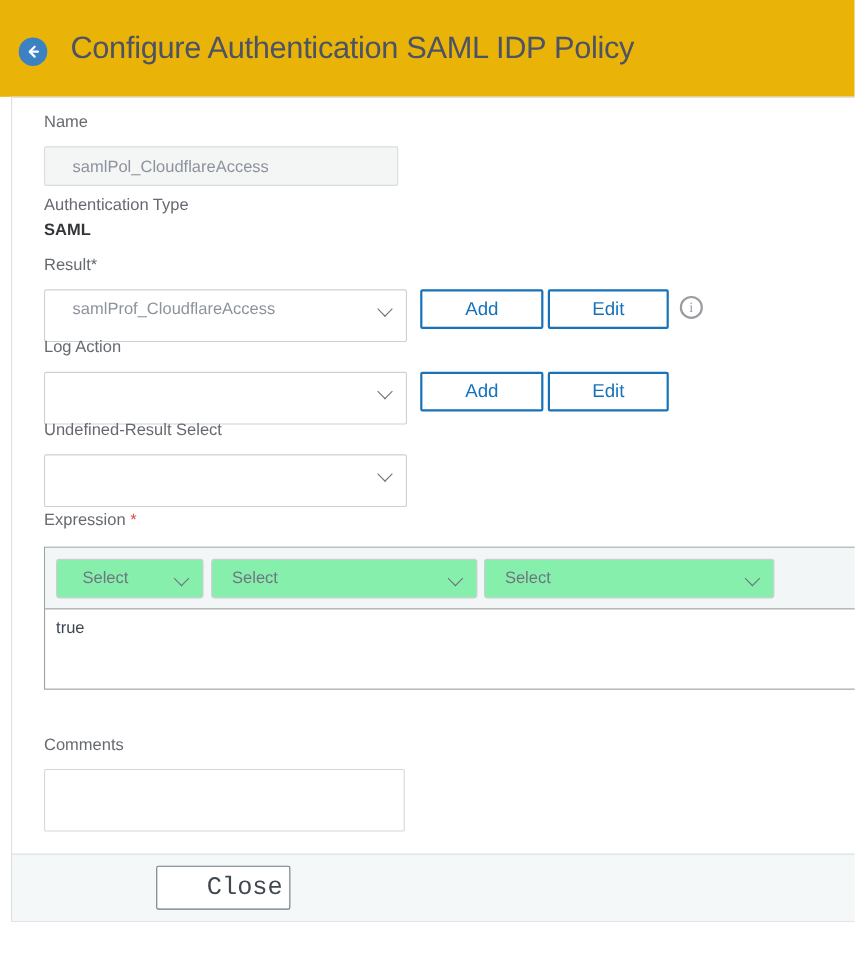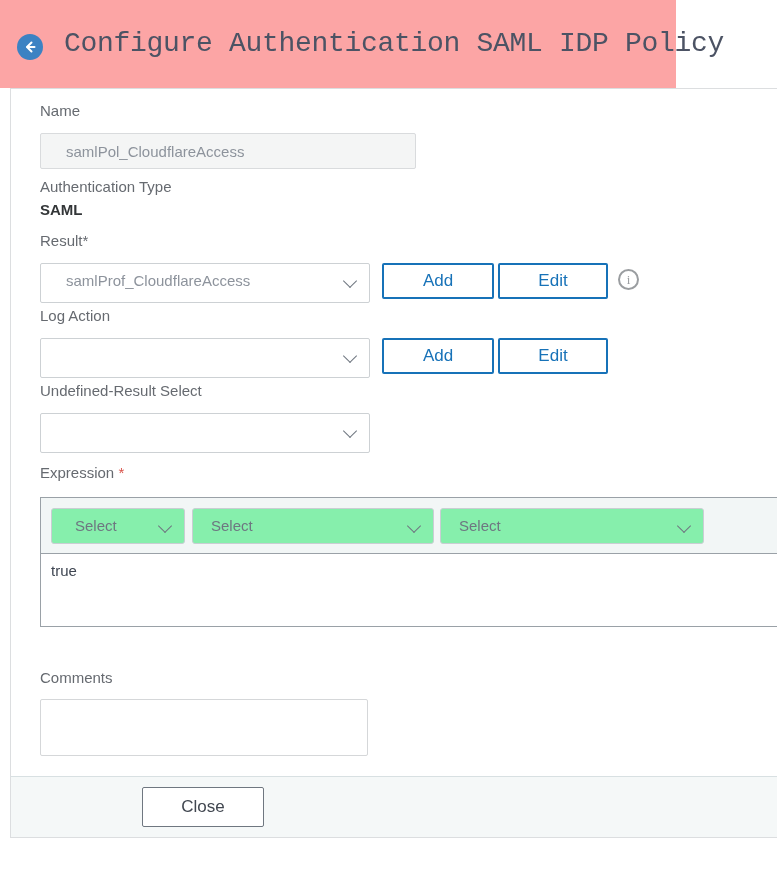--- a/index.html
+++ b/index.html
@@ -5,21 +5,21 @@
   html, body {
     margin: 0; padding: 0;
     width: 777px; height: 877px;
     overflow: hidden;
     background: #ffffff;
     font-family: "Liberation Sans", "DejaVu Sans", sans-serif;
   }
   .stage { position: relative; width: 777px; height: 877px; }
 
   
-  .header { position: absolute; left: 0; top: 0; width: 676px; height: 88px; background: #fca5a5; font-family: Liberation Mono, monospace; }
+  .header { position: absolute; left: 0; top: 0; width: 777px; height: 88px; background: #eab308; }
   .back-btn {
     position: absolute; left: 17px; top: 34px;
     width: 26px; height: 26px; border-radius: 50%;
     background: #3c82c3; border: none; cursor: pointer;
     display: flex; align-items: center; justify-content: center;
     padding: 0;
   }
   .back-btn svg { display: block; }
   .page-title {
     position: absolute; left: 64px; top: 28px;
@@ -40,30 +40,30 @@
     position: absolute; left: 29px;
     font-size: 15px; color: #666a70; white-space: nowrap;
   }
   .req { color: #d9534a; }
   .static-val {
     position: absolute; left: 29px;
     font-size: 15px; font-weight: 700; color: #333638;
   }
 
   .text-input {
-    position: absolute; left: 29px; width: 376px; height: 36px;
+    position: absolute; left: 29px; width: 322px; height: 36px;
     box-sizing: border-box;
     border: 1px solid #d9dbdd; border-radius: 2px;
     background: #f4f5f5; color: #8d939c;
     font-size: 15px; font-family: inherit;
     padding: 0 10px 0 25px;
   }
 
   .dropdown {
-    position: absolute; left: 29px; width: 330px; height: 40px;
+    position: absolute; left: 29px; width: 330px; height: 48px;
     box-sizing: border-box;
     border: 1px solid #cdd1d4; border-radius: 2px;
     background: #ffffff; cursor: pointer;
   }
   .dropdown .dd-text {
     position: absolute; left: 25px; top: 8px;
     font-size: 15px; color: #8d939c; white-space: nowrap;
   }
   .chev {
     position: absolute; right: 14px; top: 12px;
@@ -130,21 +130,21 @@
   .btn-primary {
     position: absolute; left: 12px; top: 10px;
     width: 106px; height: 40px; box-sizing: border-box;
     background: #1b72b8; border: 1px solid #1b72b8; border-radius: 2px;
     color: #ffffff; font-size: 17px; font-family: inherit; cursor: pointer;
   }
   .btn-secondary {
     position: absolute; left: 131px; top: 10px;
     width: 122px; height: 40px; box-sizing: border-box;
     background: #ffffff; border: 1px solid #6f7780; border-radius: 2px;
-    color: #414750; font-size: 17px; font-family: Liberation Sans, sans-serif; cursor: pointer;
+    color: #414750; font-size: 23px; font-family: Liberation Mono, monospace; cursor: pointer; text-align: right;
   }
 </style>
 </head>
 <body>
 
 <div class="stage">
 
   <div class="header">
     <button class="back-btn">
       <span>

